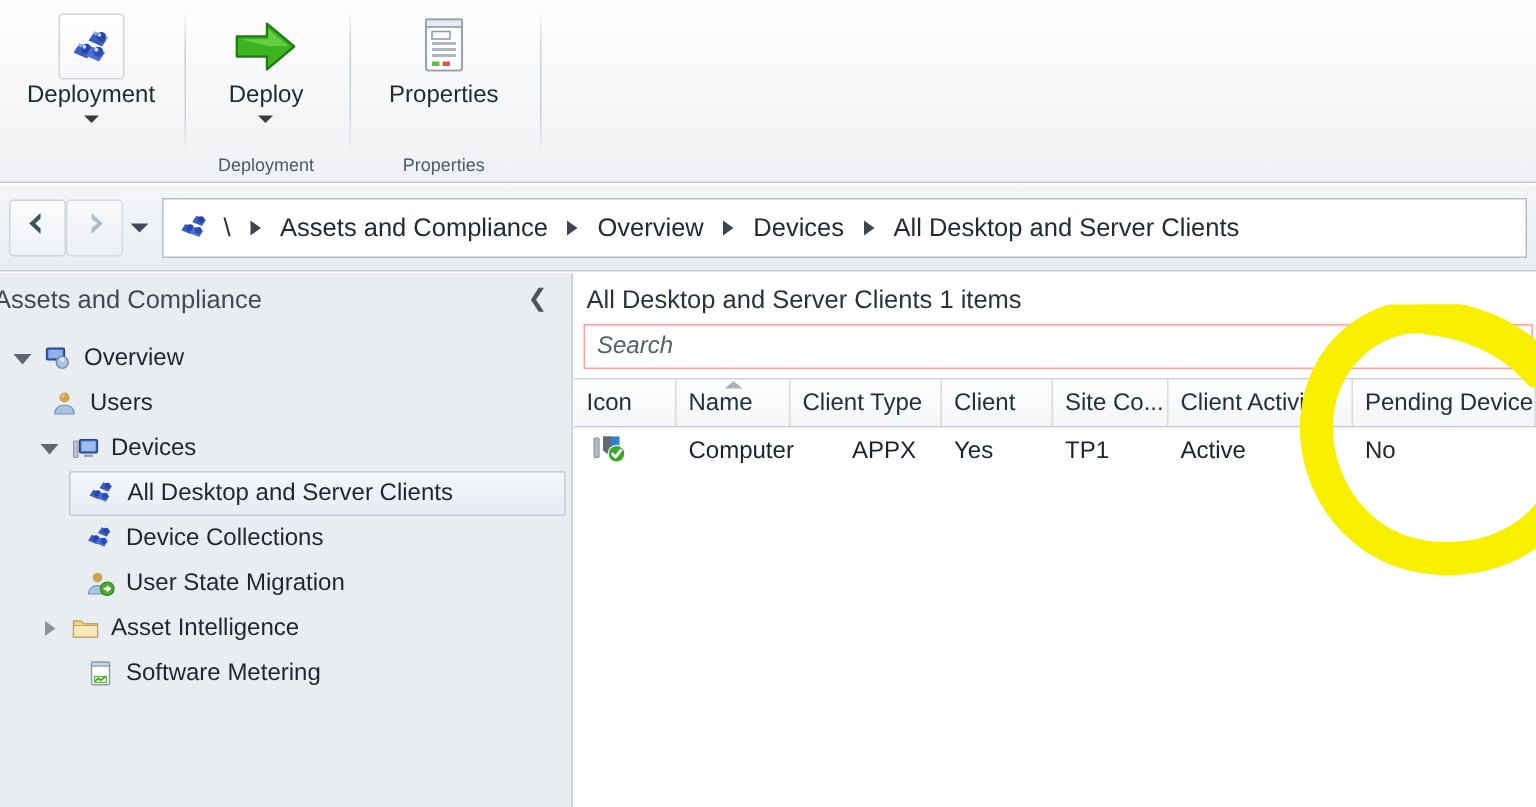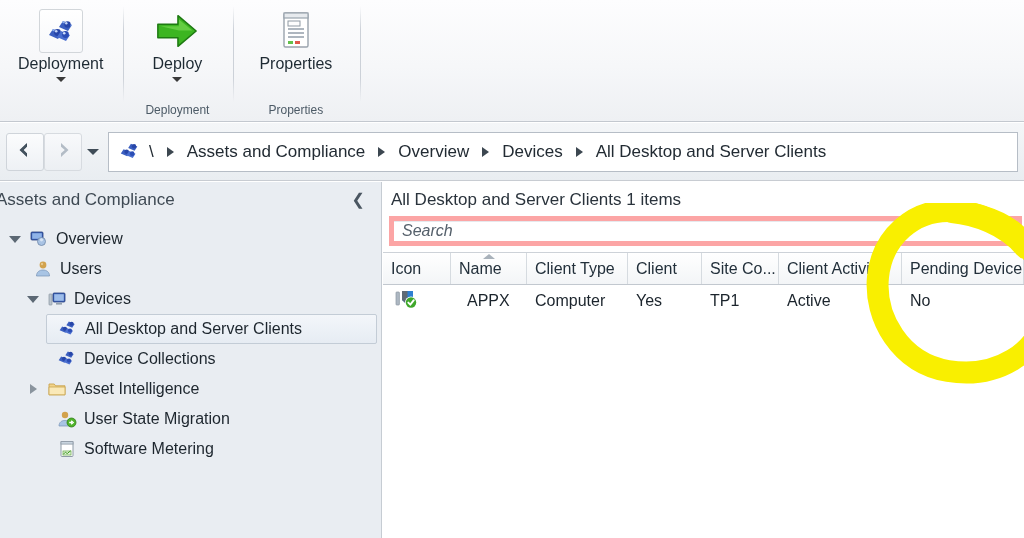--- a/index.html
+++ b/index.html
@@ -193,21 +193,21 @@
     background: #ffffff;
   }
   .main-title {
     font-size: 17px; color: #2b3views; color: #2a333c;
     padding: 8px 0 0 8px;
     white-space: nowrap;
   }
   .search-wrap { padding: 6px 2px 0 6px; }
   .search-box {
     height: 30px;
-    border: 5px solid #fca5a5;
+    border: 1px solid #fca5a5;
     background: #ffffff;
     display: flex; align-items: center;
     padding: 0 8px;
     box-shadow: inset 0 1px 0 #e6e9ed;
   }
   .search-box .ph {
     font-size: 16px; color: #55606b;
     font-style: italic;
   }
 
@@ -452,43 +452,43 @@
             <circle cx="16.4" cy="5.8" r="2.4" fill="#2746a8"></circle>
             <path d="M5 9 l7 3 -3 4.6 -7 -3 z" fill="#3b5fc0"></path>
             <circle cx="8.4" cy="11.8" r="2.5" fill="#2746a8"></circle>
             <path d="M11 11 l7 3 -3 4.6 -7 -3 z" fill="#4a6fd0"></path>
             <circle cx="14.4" cy="13.8" r="2.5" fill="#2b4db5"></circle>
           </svg>
         </span>
         <span class="tlabel">Device Collections</span>
       </div>
 
-      <div class="tnode" style="padding-left:22px;">
-        <span class="twist">
-            <i class="t-closed"></i>
-          </span>
-        <span class="ticon">
-          <svg width="20" height="20" viewBox="0 0 20 20">
-            <path d="M2 5 h5.2 l1.4 1.8 H18 v9 H2 z" fill="#f2d48a" stroke="#c9a44e" stroke-width="0.9"></path>
-            <path d="M2 8 h16 v7.8 H2 z" fill="#fae9b8" stroke="#c9a44e" stroke-width="0.8"></path>
-          </svg>
-        </span>
-        <span class="tlabel">Asset Intelligence</span>
-      </div>
-
       <div class="tnode" style="padding-left:54px;">
         <span class="ticon">
           <svg width="20" height="20" viewBox="0 0 20 20">
             <circle cx="8" cy="6" r="3.2" fill="#d2a24c"></circle>
             <path d="M2 17 c0-3.8 2.8-5.6 6-5.6 s6 1.8 6 5.6 z" fill="#a8c4e4" stroke="#7792b5" stroke-width="0.7"></path>
             <circle cx="14.5" cy="13.5" r="4.5" fill="#4fb32a" stroke="#2e7d16" stroke-width="0.8"></circle>
             <path d="M12.2 13.5 L15.2 13.5 M14.2 11.8 L16.2 13.5 L14.2 15.2" stroke="#ffffff" stroke-width="1.3" fill="none"></path>
           </svg>
         </span>
         <span class="tlabel">User State Migration</span>
+      </div>
+
+      <div class="tnode" style="padding-left:22px;">
+        <span class="twist">
+            <i class="t-closed"></i>
+          </span>
+        <span class="ticon">
+          <svg width="20" height="20" viewBox="0 0 20 20">
+            <path d="M2 5 h5.2 l1.4 1.8 H18 v9 H2 z" fill="#f2d48a" stroke="#c9a44e" stroke-width="0.9"></path>
+            <path d="M2 8 h16 v7.8 H2 z" fill="#fae9b8" stroke="#c9a44e" stroke-width="0.8"></path>
+          </svg>
+        </span>
+        <span class="tlabel">Asset Intelligence</span>
       </div>
 
       <div class="tnode" style="padding-left:54px;">
         <span class="ticon">
           <svg width="20" height="20" viewBox="0 0 20 20">
             <rect x="4" y="2.5" width="12" height="15" rx="1" fill="#ffffff" stroke="#8e9aa6" stroke-width="1"></rect>
             <rect x="4" y="2.5" width="12" height="2.6" fill="#c9d4df" stroke="#8e9aa6" stroke-width="0.8"></rect>
             <rect x="6" y="12" width="8" height="4" fill="#e4f3dc" stroke="#6fae52" stroke-width="0.8"></rect>
             <path d="M6.4 15.2 L8.4 13.2 L10.2 14.6 L13.6 11.8" stroke="#3f9d1f" stroke-width="1" fill="none"></path>
           </svg>
@@ -541,22 +541,22 @@
             <svg width="24" height="22" viewBox="0 0 24 22">
               <rect x="1" y="4" width="3.4" height="13" rx="0.7" fill="#aeb8c3" stroke="#8a95a1" stroke-width="0.7"></rect>
               <path d="M7 3 h11 v9 l-5.5 5 -5.5 -5 z" fill="#2f7fd1"></path>
               <path d="M7 3 h5.5 v14 l-5.5 -5 z" fill="#5f6a75"></path>
               <circle cx="16" cy="14.5" r="6" fill="#ffffff"></circle>
               <circle cx="16" cy="14.5" r="5.2" fill="#3fa72b"></circle>
               <path d="M13.3 14.6 L15.3 16.7 L18.8 12.2" stroke="#ffffff" stroke-width="1.9" fill="none" stroke-linecap="round" stroke-linejoin="round"></path>
             </svg>
           </span>
         </div>
+        <div class="gc" style="width:101px;">Computer</div>
         <div class="gc" style="width:76px;padding-left:16px;">APPX</div>
-        <div class="gc" style="width:101px;">Computer</div>
         <div class="gc" style="width:74px;">Yes</div>
         <div class="gc" style="width:77px;">TP1</div>
         <div class="gc" style="width:123px;">Active</div>
         <div class="gc" style="width:122px;">No</div>
       </div>
 
     </div>
   </div>
 
   <div class="annot">

